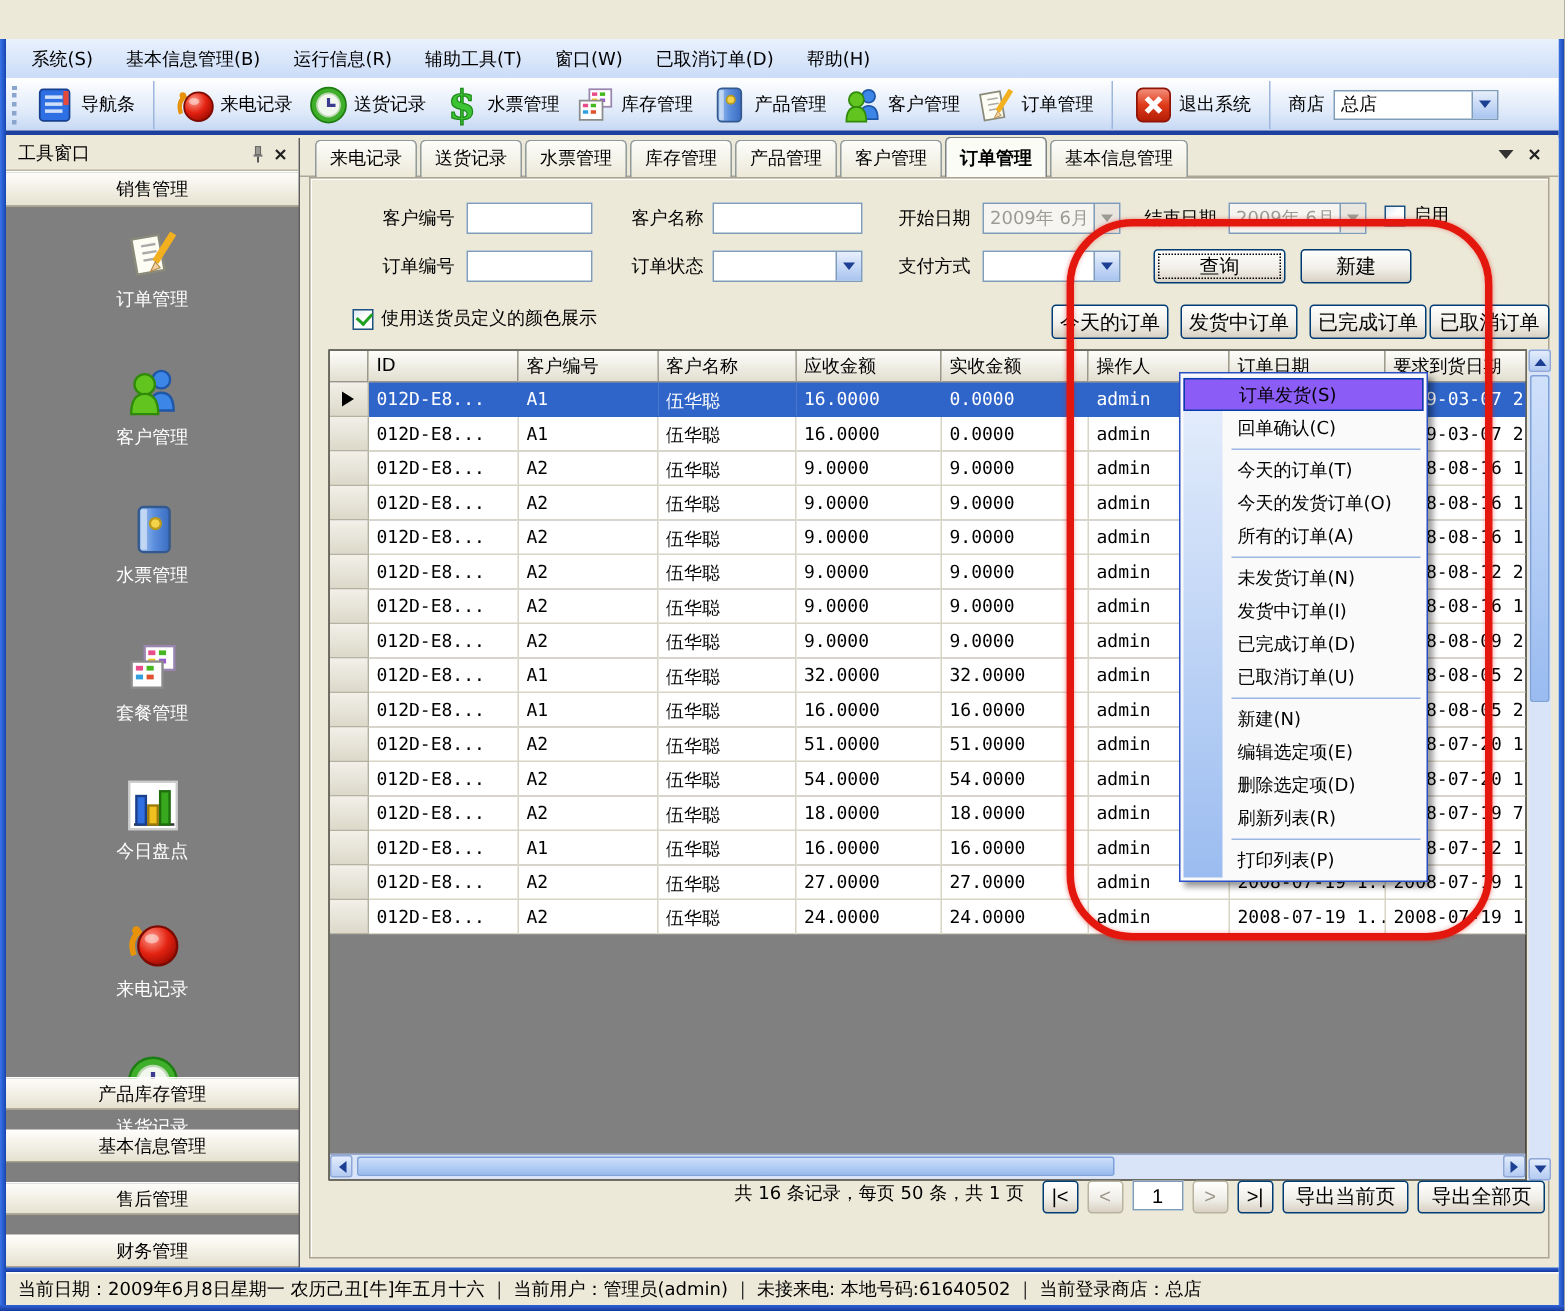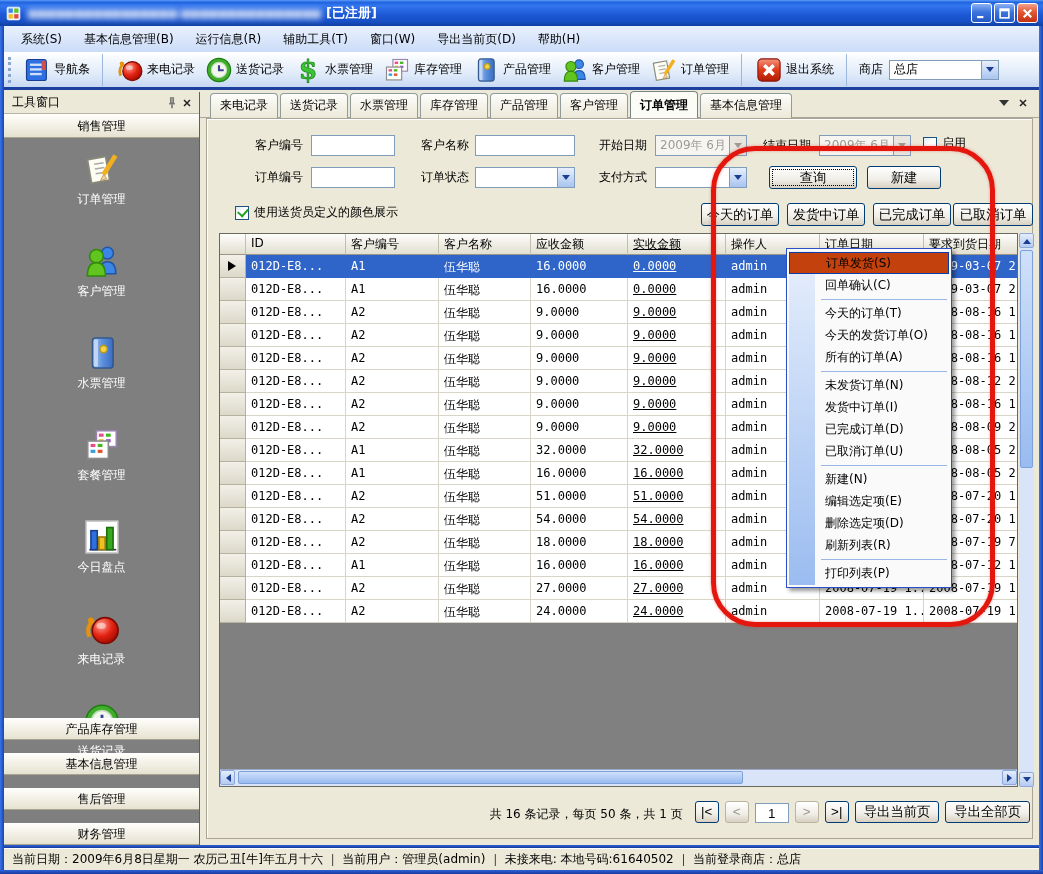--- a/index.html
+++ b/index.html
@@ -76,57 +76,57 @@
     border-left:2px solid #21a121; border-bottom:2px solid #21a121; transform:rotate(-48deg); }
   .chkrow { position:absolute; display:flex; align-items:center; gap:5px; white-space:nowrap; }
 
   
   .grid-region { position:absolute; left:12px; top:114px; width:799px; height:554px; border:1px solid #6a695e;
     background:#000000; display:flex; flex-direction:column; overflow:hidden; }
   .grid-head { display:flex; height:21px; flex:0 0 21px; }
   .hcell { background:linear-gradient(180deg,#fdfdfb,#e2dfd0); border-right:1px solid #c2bfae; border-bottom:1px solid #98958a;
     padding:2px 5px; white-space:nowrap; overflow:hidden; font-size:12px; }
   .c0{width:26px;flex:0 0 26px;} .c1{width:100px;flex:0 0 100px;} .c2{width:93px;flex:0 0 93px;}
-  .c3{width:92px;flex:0 0 92px;} .c4{width:97px;flex:0 0 97px;} .c5{width:98px;flex:0 0 98px;text-decoration:underline;}
+  .c3{width:92px;flex:0 0 92px;} .c4{width:97px;flex:0 0 97px;} .c5{width:98px;flex:0 0 98px;}
   .c6{width:94px;flex:0 0 94px;} .c7{width:104px;flex:0 0 104px;} .c8{width:95px;flex:0 0 95px;border-right:none;}
   .trow { display:flex; height:23px; flex:0 0 23px; background:#fff; }
   .tcell { padding:4px 5px 0; border-right:1px solid #d8d5c6; border-bottom:1px solid #d8d5c6;
     font-family:"DejaVu Sans Mono", monospace; font-size:12px; white-space:nowrap; overflow:hidden; }
   .selcell { width:26px; flex:0 0 26px; background:linear-gradient(180deg,#f2f0e8,#dcd9ca);
     border-right:1px solid #b5b29f; border-bottom:1px solid #b5b29f; display:flex; align-items:center; justify-content:center; }
   .row-arrow { width:0; height:0; border:5px solid transparent; border-left:8px solid #000; margin-left:4px; }
   .trow.selected .tcell { background:#2f64c8; color:#fff; border-color:#2f64c8; }
   .grid-fill { flex:1; background:#808080; }
 
   .hscroll { height:17px; flex:0 0 17px; background:#d9e4f8; position:relative; border-top:1px solid #9aa8c8; }
   .vscroll { position:absolute; left:812px; top:114px; width:15px; height:554px; background:#d9e4f8; }
   .sc-btn { position:absolute; width:15px; height:15px; background:linear-gradient(180deg,#e3edfc,#b4cbf2);
     border:1px solid #8fa8d8; border-radius:2px; display:flex; align-items:center; justify-content:center; }
   .sc-thumb { position:absolute; background:linear-gradient(180deg,#cfe0fa,#99bbf0); border:1px solid #7da1d8; border-radius:2px; }
   .tri { width:0; height:0; border:4px solid transparent; }
   .tri.l { border-right:5px solid #1c3f94; margin-right:3px; } .tri.r { border-left:5px solid #1c3f94; margin-left:3px; }
   .tri.u { border-bottom:5px solid #1c3f94; margin-bottom:3px; } .tri.d { border-top:5px solid #1c3f94; margin-top:3px; }
 
   
-  .pagebar { position:absolute; left:0; right:0; top:668px; height:36px; display:flex; align-items:flex-end;
+  .pagebar { position:absolute; left:0; right:0; top:668px; height:36px; display:flex; align-items:flex-start;
     justify-content:flex-end; gap:6px; padding-right:2px; }
   .pg-summary { margin-right:6px; }
   .pg-btn { height:22px; min-width:24px; border:1px solid #003c74; border-radius:3px;
     background:linear-gradient(180deg,#fff,#efede6 60%,#d8d0c2); text-align:center; line-height:20px; padding:0 4px; }
   .pg-btn.dim { border-color:#b8b4a0; color:#9a968a; }
   .pg-input { width:34px; height:20px; border:1px solid #7f9db9; background:#fff; text-align:center; line-height:18px; }
   .pg-export { padding:0 8px; }
 
   
   .ctx-menu { position:absolute; left:786px; top:248px; width:166px; background:#fafafa;
     border:1px solid #2a50c8; box-shadow:3px 3px 4px rgba(0,0,0,.4); padding:3px 2px; z-index:40; }
   .ctx-menu::before { content:""; position:absolute; left:2px; top:2px; bottom:2px; width:26px;
     background:linear-gradient(180deg,#e7effc,#9bbcf0); }
   .ctx-item { position:relative; height:22px; line-height:22px; padding-left:36px; white-space:nowrap; }
-  .ctx-item.selected { background:#c2410c; border:1px solid #0a3cab; line-height:20px; }
+  .ctx-item.selected { background:#8b5cf6; border:1px solid #0a3cab; line-height:20px; }
   .ctx-item.sep { height:6px; padding:0; }
   .ctx-item.sep::after { content:""; position:absolute; left:32px; right:2px; top:3px; border-top:1px solid #9ab6e4; }
 
   
   .status-strip { position:absolute; left:4px; right:4px; top:845px; height:3px; background:linear-gradient(180deg,#2e63d8,#16399c); }
   .statusbar { position:absolute; left:4px; right:4px; bottom:4px; height:22px; background:#ece9d8;
     border-top:1px solid #fff; display:flex; align-items:center; padding:0 8px; white-space:nowrap; overflow:hidden; }
 
   
   .annotation { position:absolute; left:711px; top:146px; width:284px; height:481px;
@@ -246,56 +246,32 @@
     <rect x="3" y="3" width="18" height="18" rx="2" fill="#e8f0fc" stroke="#fff"></rect>
     <rect x="5" y="5" width="6" height="6" fill="#3c86e8"></rect>
       <rect x="13" y="5" width="6" height="6" fill="#62c41e"></rect>
     <rect x="5" y="13" width="6" height="6" fill="#f0c020"></rect>
       <rect x="13" y="13" width="6" height="6" fill="#e5493a"></rect>
   </symbol>
 </svg>
 
 <div class="screen">
 
-  <div class="titlebar">
-    <svg width="17" height="17">
-        <use href="#i-app"></use>
-      </svg>
-    <span class="blur-title">■■■■■■■■■■■■■■■■ ■■■■■■■■■■■■■■■</span>
-    <span>[已注册]</span>
-    <div class="win-btns">
-      <div class="win-btn">
-          <svg width="15" height="15">
-            <use href="#i-minimize"></use>
-          </svg>
-        </div>
-      <div class="win-btn">
-          <svg width="15" height="15">
-            <use href="#i-maximize"></use>
-          </svg>
-        </div>
-      <div class="win-btn close">
-          <svg width="15" height="15">
-            <use href="#i-x-white"></use>
-          </svg>
-        </div>
-    </div>
-  </div>
   <div class="frame-l"></div>
   <div class="frame-r"></div>
   <div class="frame-b"></div>
 
   <div class="menubar">
 
   <span class="menu-item">系统(S)</span>
       <span class="menu-item">基本信息管理(B)</span>
       <span class="menu-item">运行信息(R)</span>
       <span class="menu-item">辅助工具(T)</span>
       <span class="menu-item">窗口(W)</span>
-      <span class="menu-item">导出当前页(D)</span>
+      <span class="menu-item">已取消订单(D)</span>
       <span class="menu-item">帮助(H)</span>
     </div>
 
   <div class="toolbar">
     <div class="tb-grip"></div>
     <div style="display:flex;align-items:center;">
 
         <span class="tb-item sep-after">
           <svg class="tb-icon">
             <use href="#i-nav"></use>

